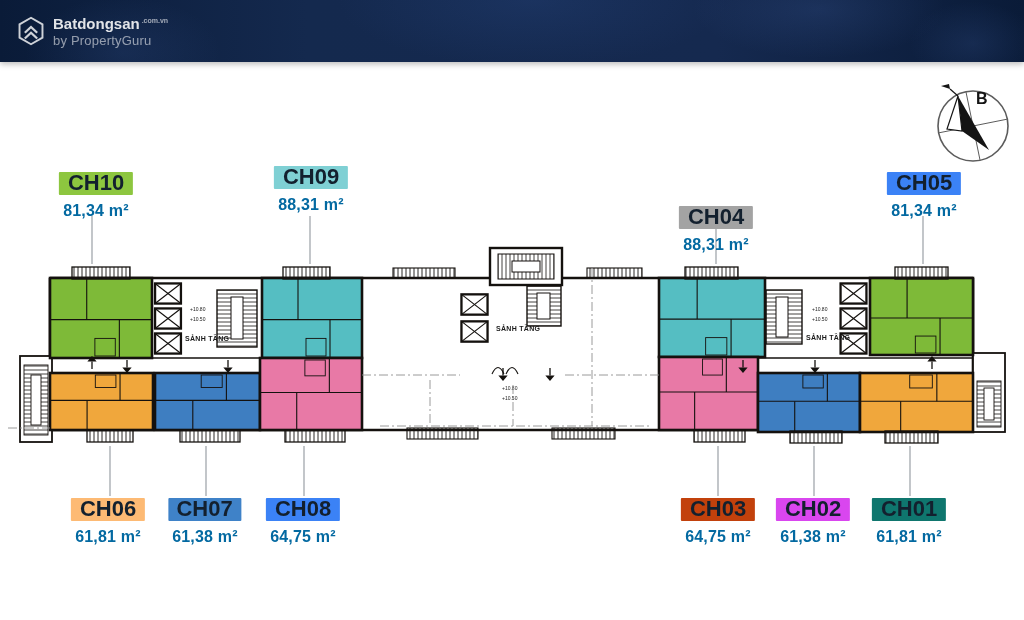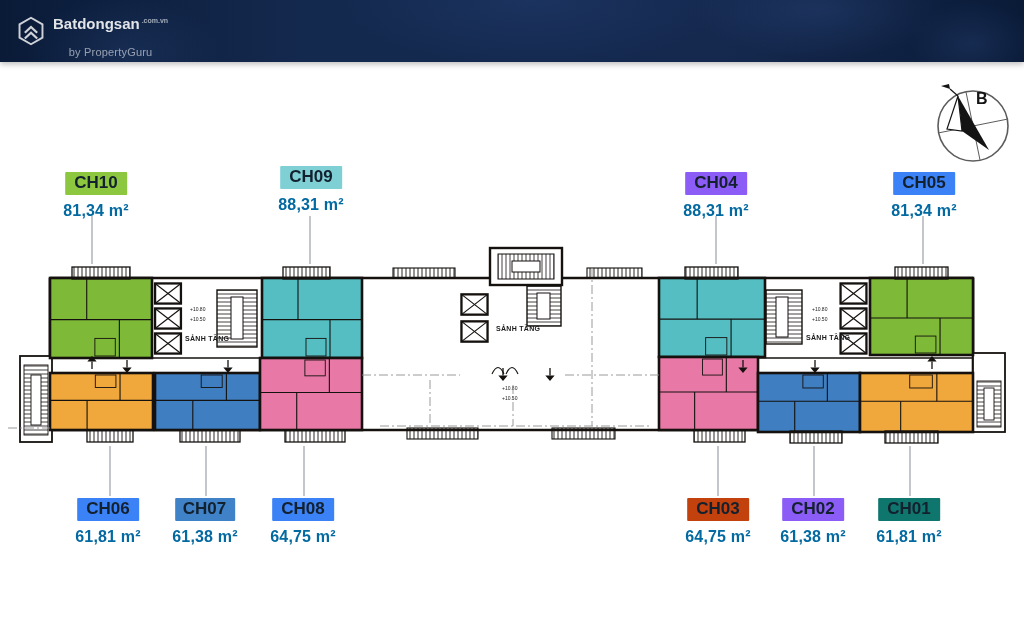--- a/index.html
+++ b/index.html
@@ -15,24 +15,24 @@
             radial-gradient(140px 80px at 12% 85%, rgba(70,105,175,.16), transparent 70%),
             radial-gradient(260px 90px at 52% 0%, rgba(45,80,145,.25), transparent 75%),
             radial-gradient(90px 60px at 95% 70%, rgba(70,105,175,.18), transparent 70%);}
   .title{position:absolute;left:0;right:0;top:14px;text-align:center;
          font-size:27px;font-weight:bold;color:#c99f52;letter-spacing:.5px;
          text-shadow:0 1px 1px rgba(0,0,0,.45);white-space:nowrap;}
   .logo{position:absolute;left:16px;top:13px;display:flex;align-items:flex-start;gap:7px;}
   .logo svg{display:block;margin-top:2px;}
   .logo-name{font-size:15px;font-weight:bold;color:rgba(255,255,255,.88);line-height:16px;}
   .logo-suffix{font-size:7px;color:rgba(255,255,255,.6);vertical-align:super;margin-left:2px;}
-  .logo-tagline{font-size:11px;color:rgba(255,255,255,.55);margin-top:14px;letter-spacing:.2px;text-align:center;}
+  .logo-tagline{font-size:13px;color:rgba(255,255,255,.55);margin-top:1px;letter-spacing:.2px;}
   
   .unit-label{position:absolute;transform:translateX(-50%);text-align:center;z-index:5;}
-  .chip{display:inline-block;padding:1px 9px 2px;font-size:17px;font-weight:bold;
+  .chip{display:inline-block;padding:1px 9px 2px;font-size:22px;font-weight:bold;
         color:#13202e;border-radius:1px;line-height:20px;}
   .area{font-size:16px;font-weight:bold;color:#0369a1;margin-top:7px;letter-spacing:.2px;
         white-space:nowrap;}
   
   #plan-svg{position:absolute;left:0;top:210px;}
   .wall{stroke:#14110e;fill:#fff;}
   .wline{stroke:#14110e;fill:none;}
   .leader{stroke:#9aa0a6;stroke-width:1.2;}
   .dash{stroke:#8f8f8f;stroke-width:.9;stroke-dasharray:9 3 2 3;fill:none;}
   .lobby-text{font-size:7px;font-weight:bold;fill:#1a1a1a;letter-spacing:.3px;}
@@ -268,45 +268,45 @@
 
   <div class="unit-label" style="left:96px;top:172px">
     <div class="chip" style="background: rgb(141, 198, 63);">CH10</div>
     <div class="area">81,34 m²</div>
   </div>
   <div class="unit-label" style="left:311px;top:166px">
     <div class="chip" style="background: rgb(127, 208, 212);">CH09</div>
     <div class="area">88,31 m²</div>
   </div>
   <div class="unit-label" style="left:716px;top:172px">
-    <div class="chip" style="background: #8b5cf6;">CH04</div>
+    <div class="chip" style="background: #a3a3a3; margin-top: 34px;">CH04</div>
     <div class="area">88,31 m²</div>
   </div>
   <div class="unit-label" style="left:924px;top:172px">
     <div class="chip" style="background: #3b82f6;">CH05</div>
     <div class="area">81,34 m²</div>
   </div>
   <div class="unit-label" style="left:108px;top:498px">
-    <div class="chip" style="background: #3b82f6;">CH06</div>
+    <div class="chip" style="background: #fdba74;">CH06</div>
     <div class="area">61,81 m²</div>
   </div>
   <div class="unit-label" style="left:205px;top:498px">
     <div class="chip" style="background: rgb(63, 130, 200); padding-left: 8px;">CH07</div>
     <div class="area">61,38 m²</div>
   </div>
   <div class="unit-label" style="left:303px;top:498px">
     <div class="chip" style="background: #3b82f6;">CH08</div>
     <div class="area">64,75 m²</div>
   </div>
   <div class="unit-label" style="left:718px;top:498px">
     <div class="chip" style="background: #c2410c;">CH03</div>
     <div class="area">64,75 m²</div>
   </div>
   <div class="unit-label" style="left:813px;top:498px">
-    <div class="chip" style="background: #8b5cf6;">CH02</div>
+    <div class="chip" style="background: #d946ef;">CH02</div>
     <div class="area">61,38 m²</div>
   </div>
   <div class="unit-label" style="left:909px;top:498px">
     <div class="chip" style="background: #0f766e;">CH01</div>
     <div class="area">61,81 m²</div>
   </div>
 
 </div>
 
 </body></html>

